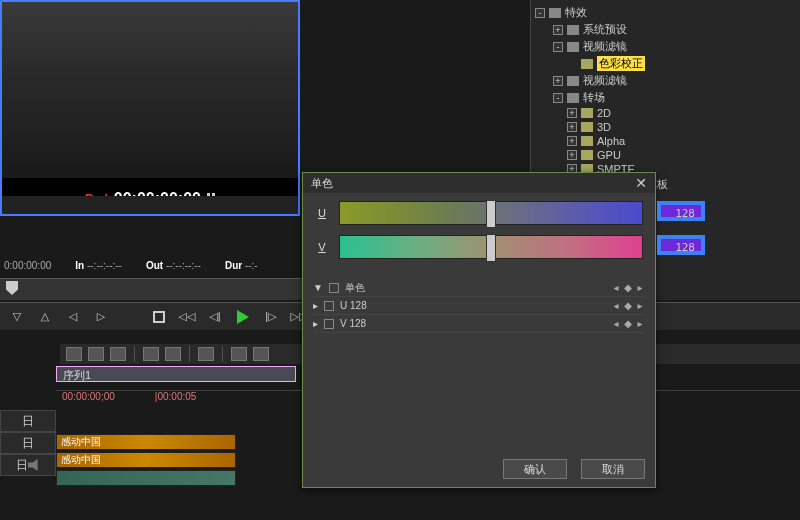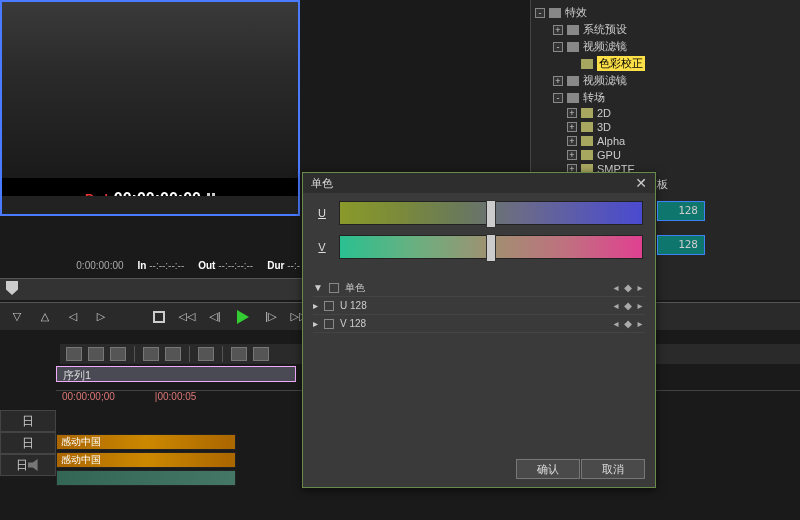--- a/index.html
+++ b/index.html
@@ -6,21 +6,21 @@
 body { background:#1a1a1a; color:#ccc; font-size:11px; width:800px; height:520px; overflow:hidden; position:relative; }
 
 .preview { position:absolute; left:0; top:0; width:300px; height:216px; background:#000; border:2px solid #4a7aff; }
 .preview-inner { width:100%; height:176px; background:linear-gradient(180deg,#3a3a3a 0%,#2a2a2a 40%,#1a1a1a 100%); position:relative; }
 .rcd-bar { position:absolute; bottom:6px; left:0; right:0; display:flex; align-items:center; justify-content:center; gap:6px; color:#fff; font-family:monospace; font-size:16px; font-weight:bold; }
 .rcd-label { color:#e33; font-size:12px; }
 .pause-icon { display:inline-flex; gap:2px; }
 .pause-icon span { width:3px; height:12px; background:#ccc; }
 .ruler { position:absolute; bottom:0; left:0; right:0; height:18px; background:#222; display:flex; align-items:center; padding:0 6px; }
 
-.tc-bar { position:absolute; left:0; top:260px; width:300px; height:16px; display:flex; gap:14px; font-family:monospace; font-size:10px; color:#aaa; padding-left:4px;justify-content:flex-end;}
+.tc-bar { position:absolute; left:0; top:260px; width:300px; height:16px; display:flex; gap:24px; font-family:monospace; font-size:10px; color:#aaa; padding-left:4px;}
 .tc-bar b { color:#fff;margin-top:29px; }
 
 .scrub { position:absolute; left:0; top:278px; width:800px; height:22px; background:#333; border-top:1px solid #555; }
 .scrub-head { position:absolute; left:6px; top:2px; width:12px; height:14px; background:#ccc; clip-path:polygon(0 0,100% 0,100% 60%,50% 100%,0 60%); }
 
 .transport { position:absolute; left:0; top:302px; width:800px; height:28px; background:#2a2a2a; display:flex; align-items:center; gap:10px; padding:0 8px; border-top:1px solid #555;}
 .tbtn { width:18px; height:16px; display:flex; align-items:center; justify-content:center; color:#ccc; }
 .play-tri { width:0; height:0; border-left:12px solid #3c3; border-top:7px solid transparent; border-bottom:7px solid transparent; }
 .stop-sq { width:12px; height:12px; border:2px solid #ccc; }
 
@@ -49,36 +49,36 @@
 
 .dialog { position:absolute; left:302px; top:172px; width:354px; height:316px; background:#3a3a3a; border:1px solid #6a8a4a; box-shadow:0 2px 8px rgba(0,0,0,.6); }
 .dlg-title { height:20px; background:#2e2e2e; display:flex; align-items:center; justify-content:space-between; padding:0 8px; font-size:11px; color:#ddd; }
 .close-x { color:#ccc; font-size:14px; cursor:pointer; }
 .slider-block { padding:8px 12px; }
 .slider-row { display:flex; align-items:center; gap:10px; margin-bottom:10px; }
 .slider-label { width:14px; text-align:center; text-decoration:underline; color:#ddd; }
 .gradient-u { flex:1; height:24px; background:linear-gradient(90deg,#8a9a2a 0%,#7a8a3a 20%,#6a7a5a 40%,#6a6a8a 60%,#5a5ab0 80%,#4a4ad0 100%); position:relative; border:1px solid #222; }
 .gradient-v { flex:1; height:24px; background:linear-gradient(90deg,#2ac090 0%,#6ab080 25%,#a09070 50%,#c07080 75%,#e04090 100%); position:relative; border:1px solid #222; }
 .thumb { position:absolute; top:-2px; left:50%; width:10px; height:28px; background:#ccc; border:1px solid #333; transform:translateX(-50%); }
-.valbox { position:absolute; right:-62px; top:0; width:48px; height:20px; background:#0f766e; border:1px solid #3b82f6; color:#ccc; text-align:right; padding:2px 6px; font-family:monospace; font-size:11px; }
+.valbox { position:absolute; right:-62px; top:0; width:48px; height:20px; background:#6d28d9; border:4px solid #3b82f6; color:#ccc; text-align:right; padding:2px 6px; font-family:monospace; font-size:11px; }
 .slider-area-wrap { position:relative; }
 
 .kf-bar { padding:4px 10px; border-top:1px solid #555; display:flex; align-items:center; gap:8px; }
 .kf-dd { width:72px; height:16px; background:#2a2a2a; border:1px solid #555; font-size:10px; padding:0 4px; display:flex; align-items:center; justify-content:space-between; }
 .kf-play { width:0; height:0; border-left:12px solid #4c4; border-top:7px solid transparent; border-bottom:7px solid transparent; }
 .kf-btn { width:18px; height:14px; background:#444; border:1px solid #666; }
 
 .kf-tree { padding:2px 10px 6px; font-size:10px; }
 .kf-tree-row { display:flex; align-items:center; gap:6px; height:18px; border-bottom:1px solid #444; }
 .kf-tree-row .chk { width:10px; height:10px; border:1px solid #888; }
 .kf-tree-row .arrows { margin-left:auto; display:flex; gap:2px; color:#aaa; }
 .kf-tree-row .arrows span { width:10px; text-align:center; }
 
 .cur-tt { padding:4px 10px; font-family:monospace; font-size:10px; color:#ddd; }
-.dlg-btns { position:absolute; right:10px; bottom:8px; display:flex; gap:1px; }
+.dlg-btns { position:absolute; right:10px; bottom:8px; display:flex; gap:14px; }
 .dlg-btn { width:64px; height:20px; background:#4a4a4a; border:1px solid #777; color:#ddd; display:flex; align-items:center; justify-content:center; font-size:11px; }
 </style>
 </head>
 <body>
 
 <div class="preview">
   <div class="preview-inner"></div>
   <div class="rcd-bar">
     <span class="rcd-label">Rcd</span>
     <span>00:00:00:00</span>

